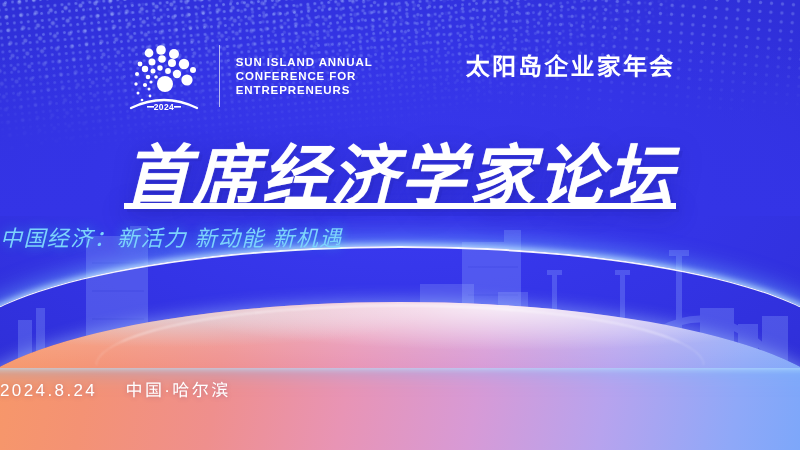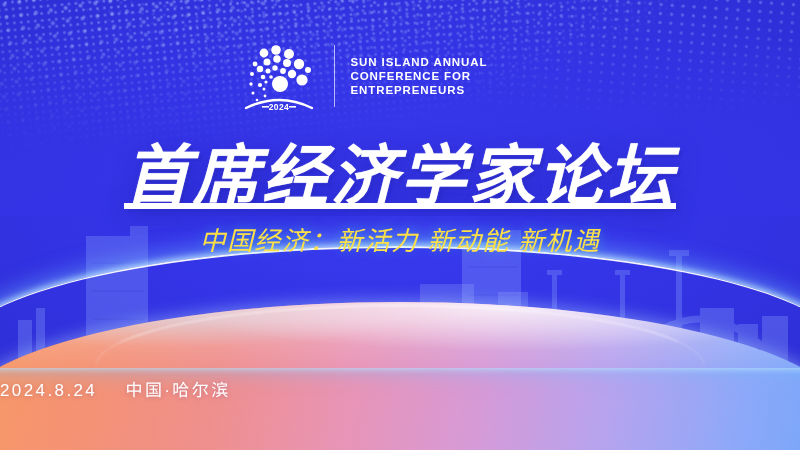--- a/index.html
+++ b/index.html
@@ -199,23 +199,23 @@
       0 6px 24px rgba(20,20,140,0.35);
     text-decoration: underline;
   }
 
   
   .subtitle {
     position: absolute;
     top: 228px;
     left: 0;
     width: 100%;
-    text-align: center;
-    color: #fde047;
-    font-size: 26px;
+    text-align: left;
+    color: #7dd3fc;
+    font-size: 22px;
     font-weight: 400;
     font-style: italic;
     letter-spacing: 1.4px;
     line-height: 1;
     white-space: nowrap;
     text-shadow: 0 0 12px rgba(47,233,221,0.45);
   }
 
   
   .footer {
@@ -365,20 +365,21 @@
         <rect x="22" y="70" width="7" height="1.6" fill="#ffffff"></rect>
         <rect x="49" y="70" width="7" height="1.6" fill="#ffffff"></rect>
         <text x="39" y="74" fill="#ffffff" font-size="8.5" font-weight="700" font-family="Liberation Sans, sans-serif" text-anchor="middle" letter-spacing="0.4">2024</text>
       </svg>
     </div>
 
     <div class="logo-divider"></div>
 
     <div class="logo-text">
       <div class="logo-en">SUN ISLAND ANNUAL CONFERENCE FOR ENTREPRENEURS</div>
+      <div class="logo-cn">太阳岛企业家年会</div>
     </div>
   </div>
 
   <div class="title">首席经济学家论坛</div>
 
   <div class="subtitle">中国经济：新活力 新动能 新机遇</div>
 
   <div class="footer">
     <span>2024.8.24</span>
     <span class="sep"></span>

